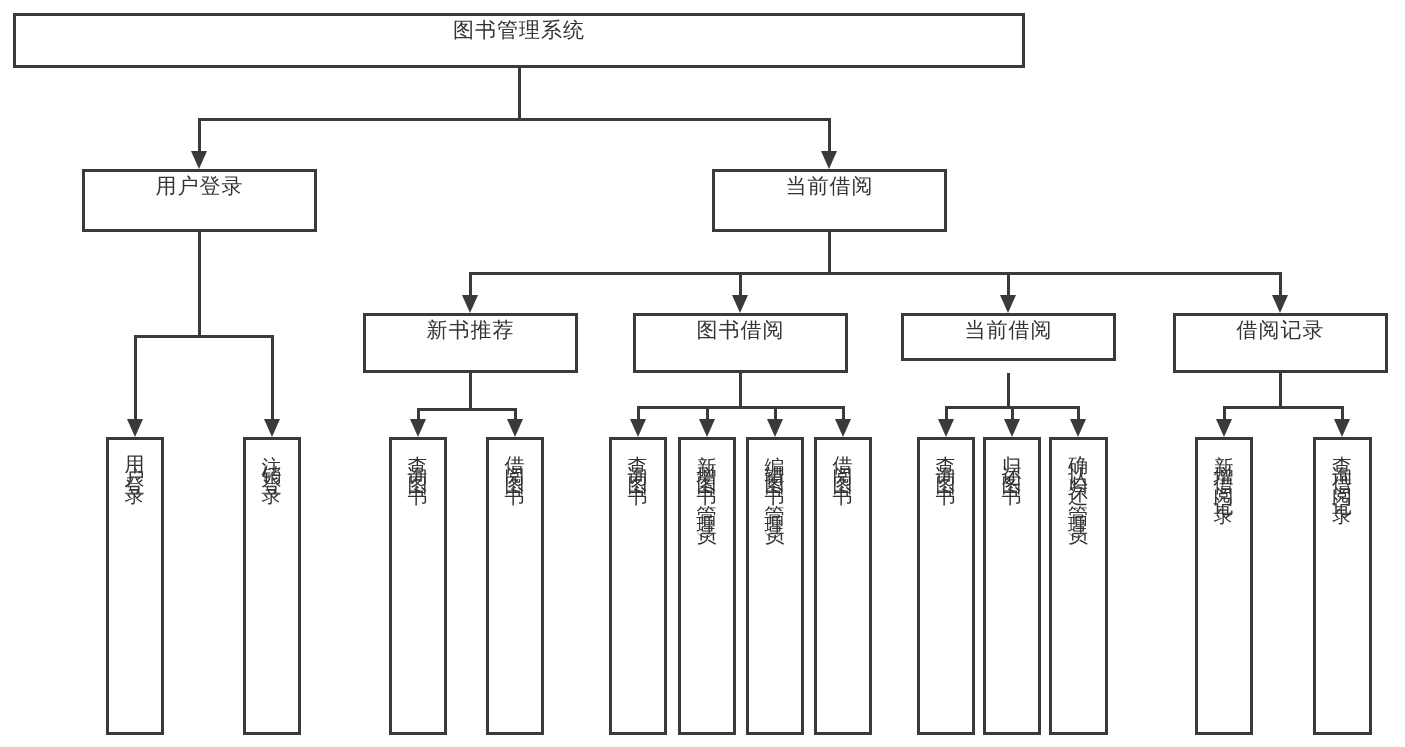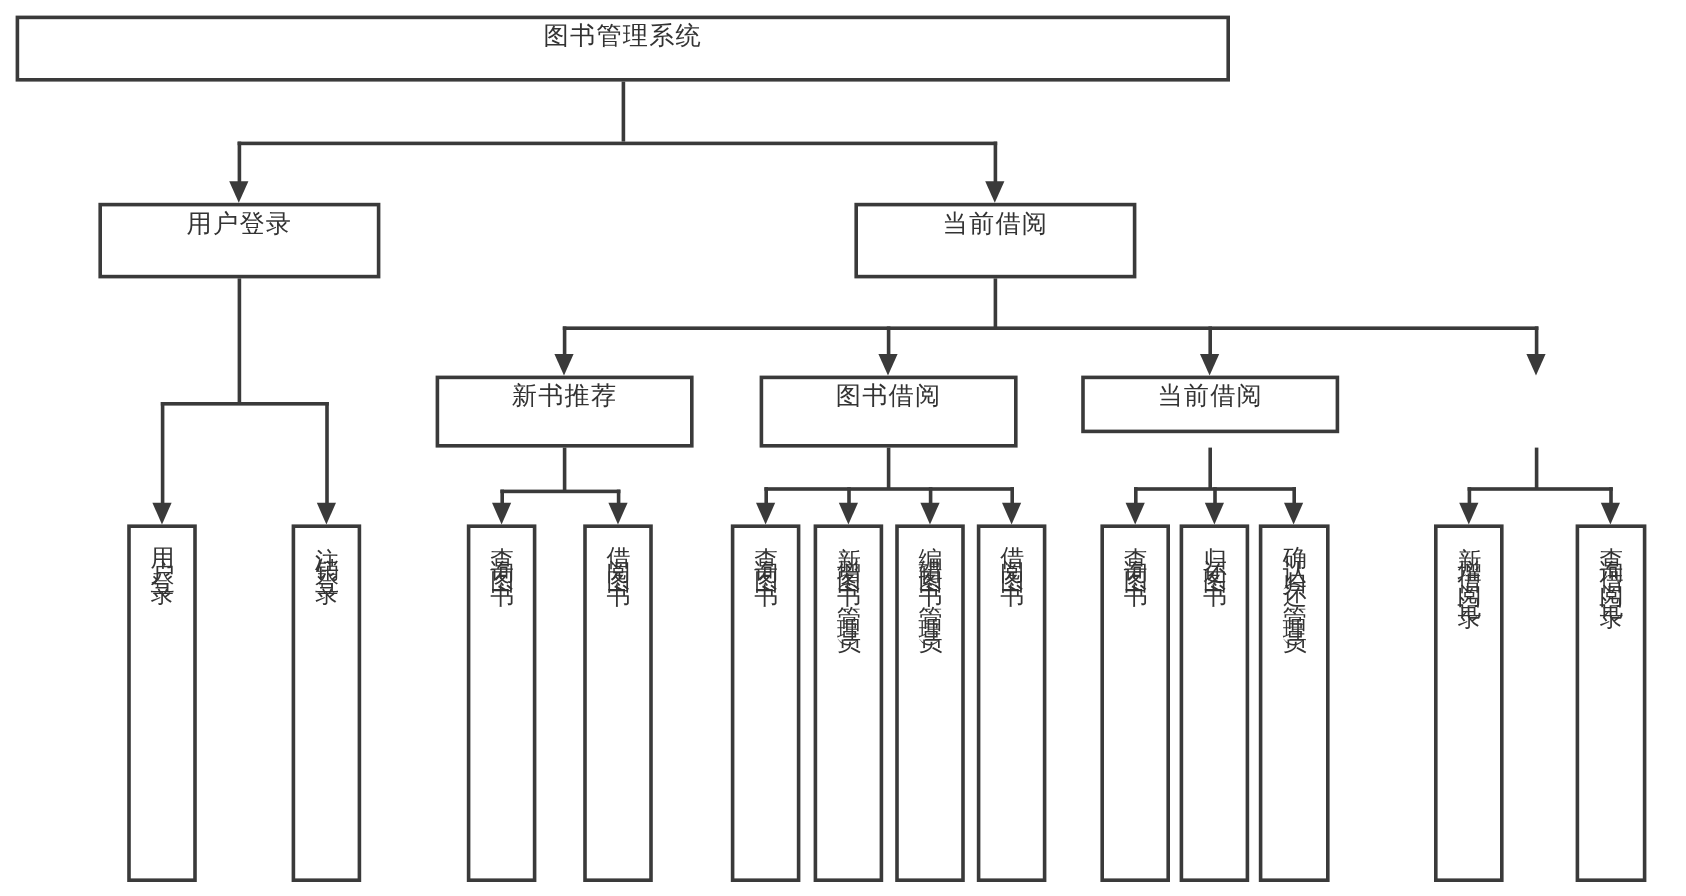--- a/index.html
+++ b/index.html
@@ -74,20 +74,23 @@
   </div>
 
   <div class="box h" style="left:363px;top:313px;width:215px;height:60px">
     <span>新书推荐</span>
   </div>
   <div class="box h" style="left:633px;top:313px;width:215px;height:60px">
     <span>图书借阅</span>
   </div>
   <div class="box h" style="left:901px;top:313px;width:215px;height:48px">
     <span>当前借阅</span>
+  </div>
+  <div class="box h" style="left:1173px;top:313px;width:215px;height:60px">
+    <span>借阅记录</span>
   </div>
 
   <div class="box v" style="left:106px;top:437px;width:58px;height:298px">
     <span>用户登录</span>
   </div>
   <div class="box v" style="left:243px;top:437px;width:58px;height:298px">
     <span>注销登录</span>
   </div>
 
   <div class="box v" style="left:389px;top:437px;width:58px;height:298px">

